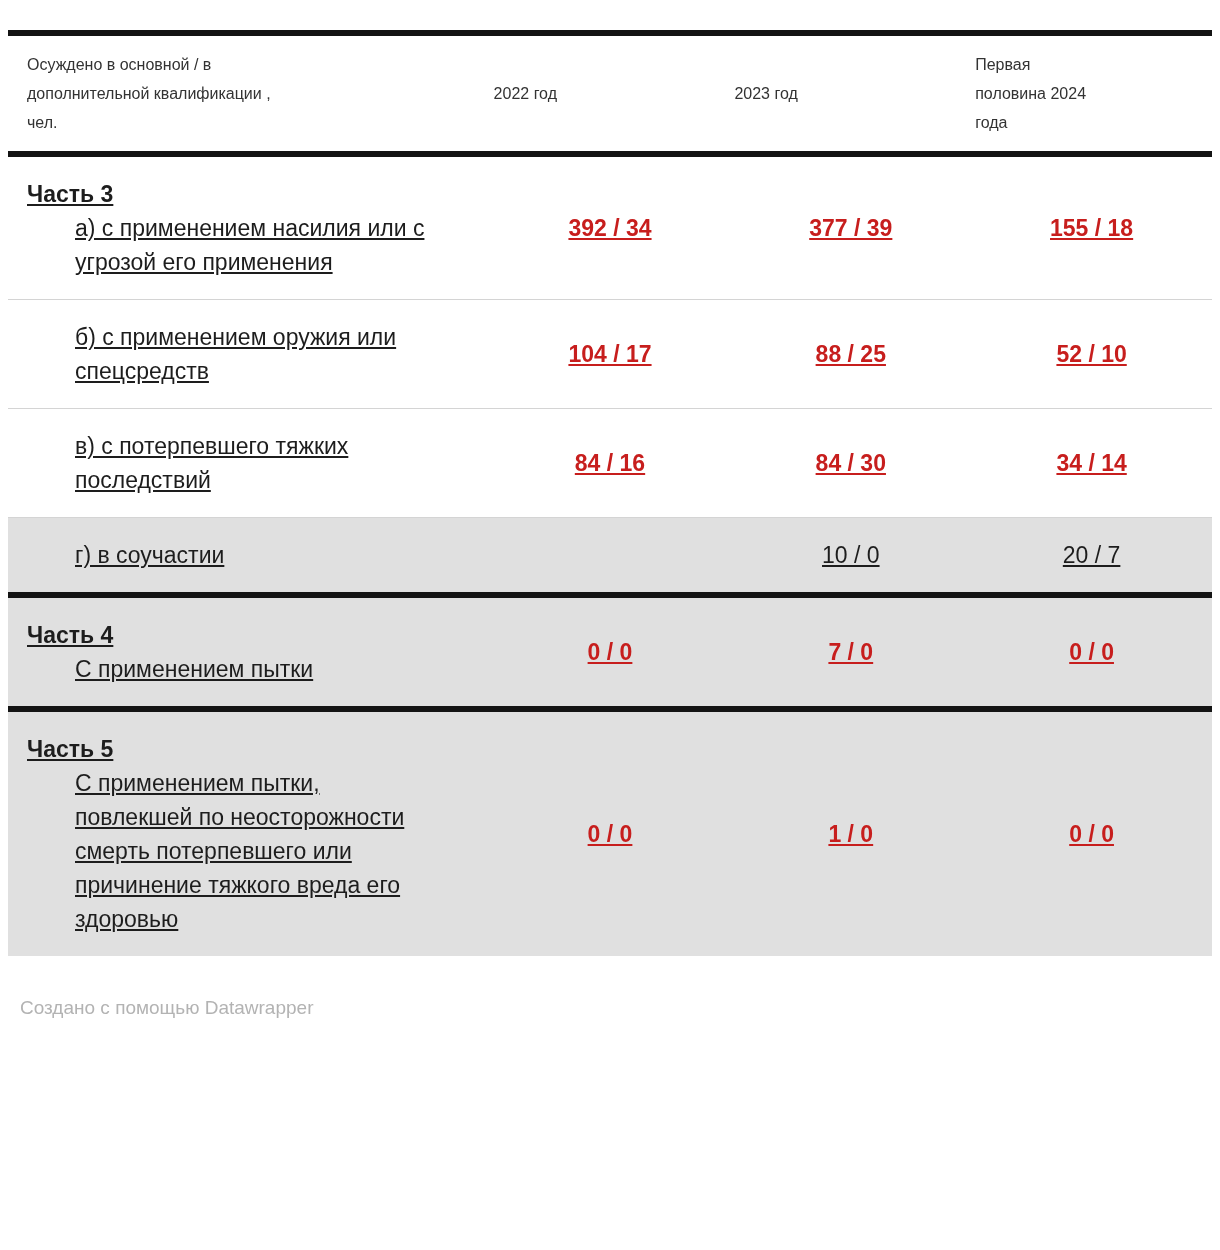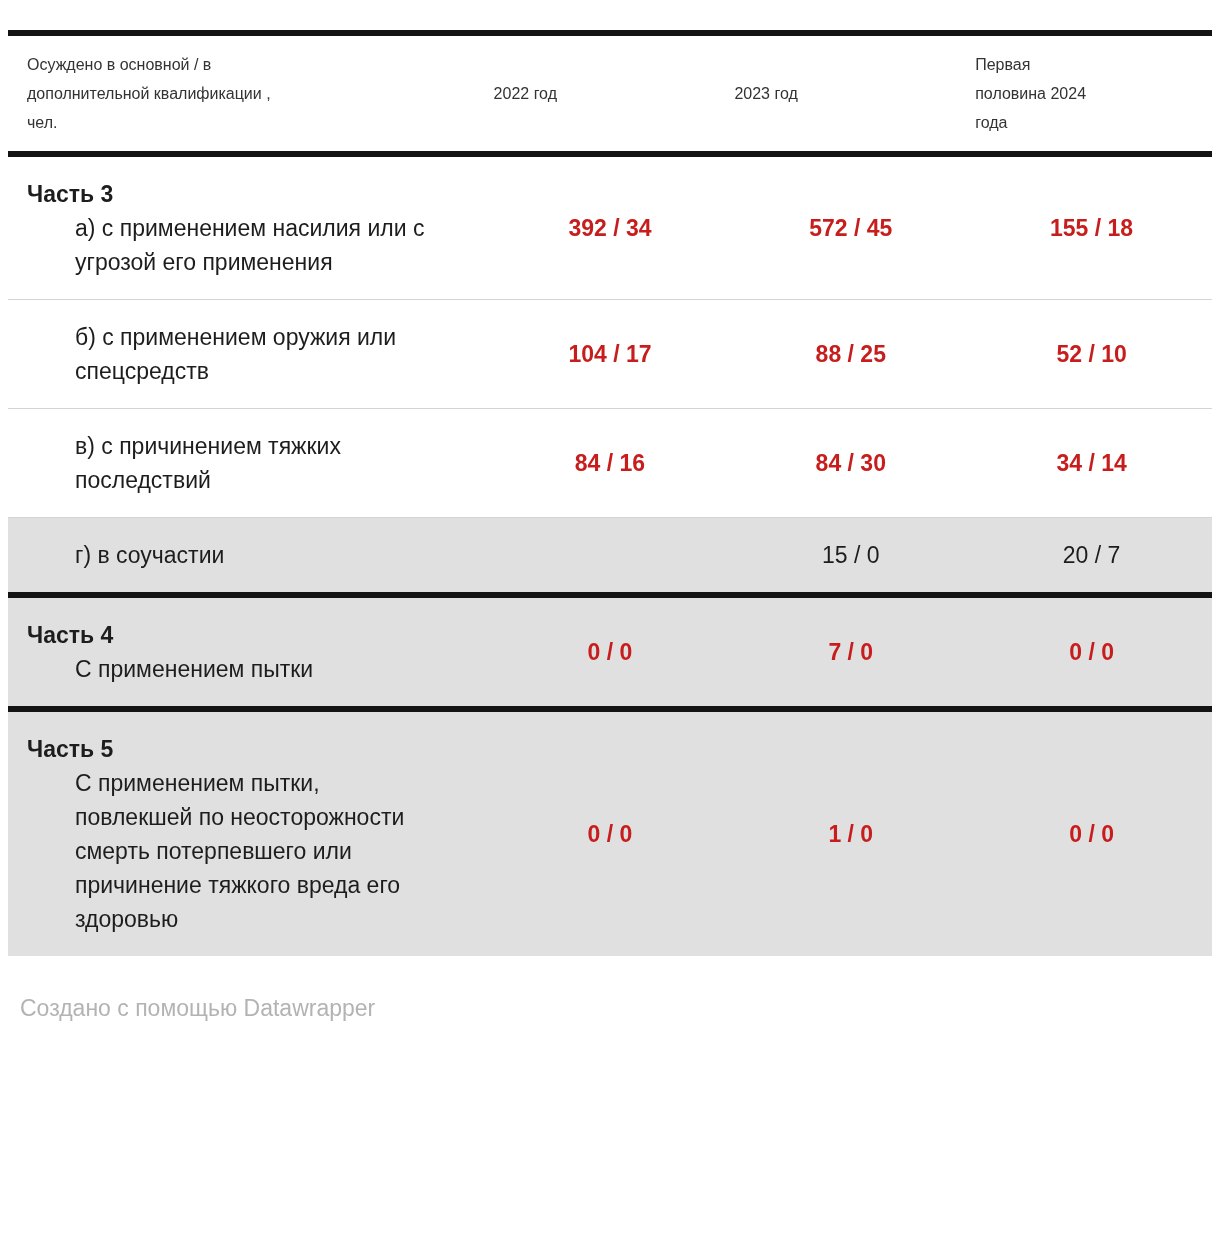--- a/index.html
+++ b/index.html
@@ -27,29 +27,29 @@
     padding:14px 0;vertical-align:middle;
   }
   th.label-col{text-align:left;padding-left:19px;white-space:pre-line;}
   th.num-col{text-align:left;white-space:pre-line;padding-left:4px;padding-right:4px;}
   tbody tr{border-top:1px solid var(--divider);}
   tbody tr:first-child{border-top:none;}
   tbody tr.thick{border-top:6px solid var(--rule);}
   tbody tr.shaded{background:var(--shade);}
   tbody td{
     padding:20px 0;vertical-align:middle;
-    font-size:23px;line-height:34px;color:var(--text);
+    font-size:23px;line-height:34px;color:var(--text);text-decoration:underline;
   }
   td.label-cell{text-align:left;padding-left:19px;padding-right:10px;}
   .row-title{font-weight:700;}
   .row-label{white-space:pre-line;margin-left:48px;}
   td.val{text-align:center;}
   tr.emphasis td.val{color:var(--accent);font-weight:700;}
   .footer{
-    margin:40px 8px 0 20px;font-size:23px;line-height:24px;color:var(--foot);
+    margin:40px 8px 0 20px;font-size:19px;line-height:24px;color:var(--foot);
   }
 </style>
 </head>
 <body>
 
 <div class="table-wrap">
   <table>
     <colgroup>
       <col class="c-label">
         <col class="c-num">
@@ -69,53 +69,53 @@
       </tr>
     </thead>
     <tbody id="rows">
   <tr class="row emphasis">
     <td class="cell label-cell">
       <div class="row-title">Часть 3</div>
       <div class="row-label">а) с применением насилия или с
 угрозой его применения</div>
     </td>
     <td class="cell val">392 / 34</td>
-    <td class="cell val">572 / 45</td>
+    <td class="cell val">377 / 39</td>
     <td class="cell val">155 / 18</td>
   </tr>
 
   <tr class="row emphasis">
     <td class="cell label-cell">
 
       <div class="row-label">б) с применением оружия или
 спецсредств</div>
     </td>
     <td class="cell val">104 / 17</td>
     <td class="cell val">88 / 25</td>
     <td class="cell val">52 / 10</td>
   </tr>
 
   <tr class="row emphasis">
     <td class="cell label-cell">
 
-      <div class="row-label">в) с причинением тяжких
+      <div class="row-label">в) с потерпевшего тяжких
 последствий</div>
     </td>
     <td class="cell val">84 / 16</td>
     <td class="cell val">84 / 30</td>
     <td class="cell val">34 / 14</td>
   </tr>
 
   <tr class="row shaded">
     <td class="cell label-cell">
 
       <div class="row-label">г) в соучастии</div>
     </td>
     <td class="cell val"></td>
-    <td class="cell val">15 / 0</td>
+    <td class="cell val">10 / 0</td>
     <td class="cell val">20 / 7</td>
   </tr>
 
 
 
   <tr class="row shaded emphasis thick">
     <td class="cell label-cell">
       <div class="row-title">Часть 4</div>
       <div class="row-label">С применением пытки</div>
     </td>

